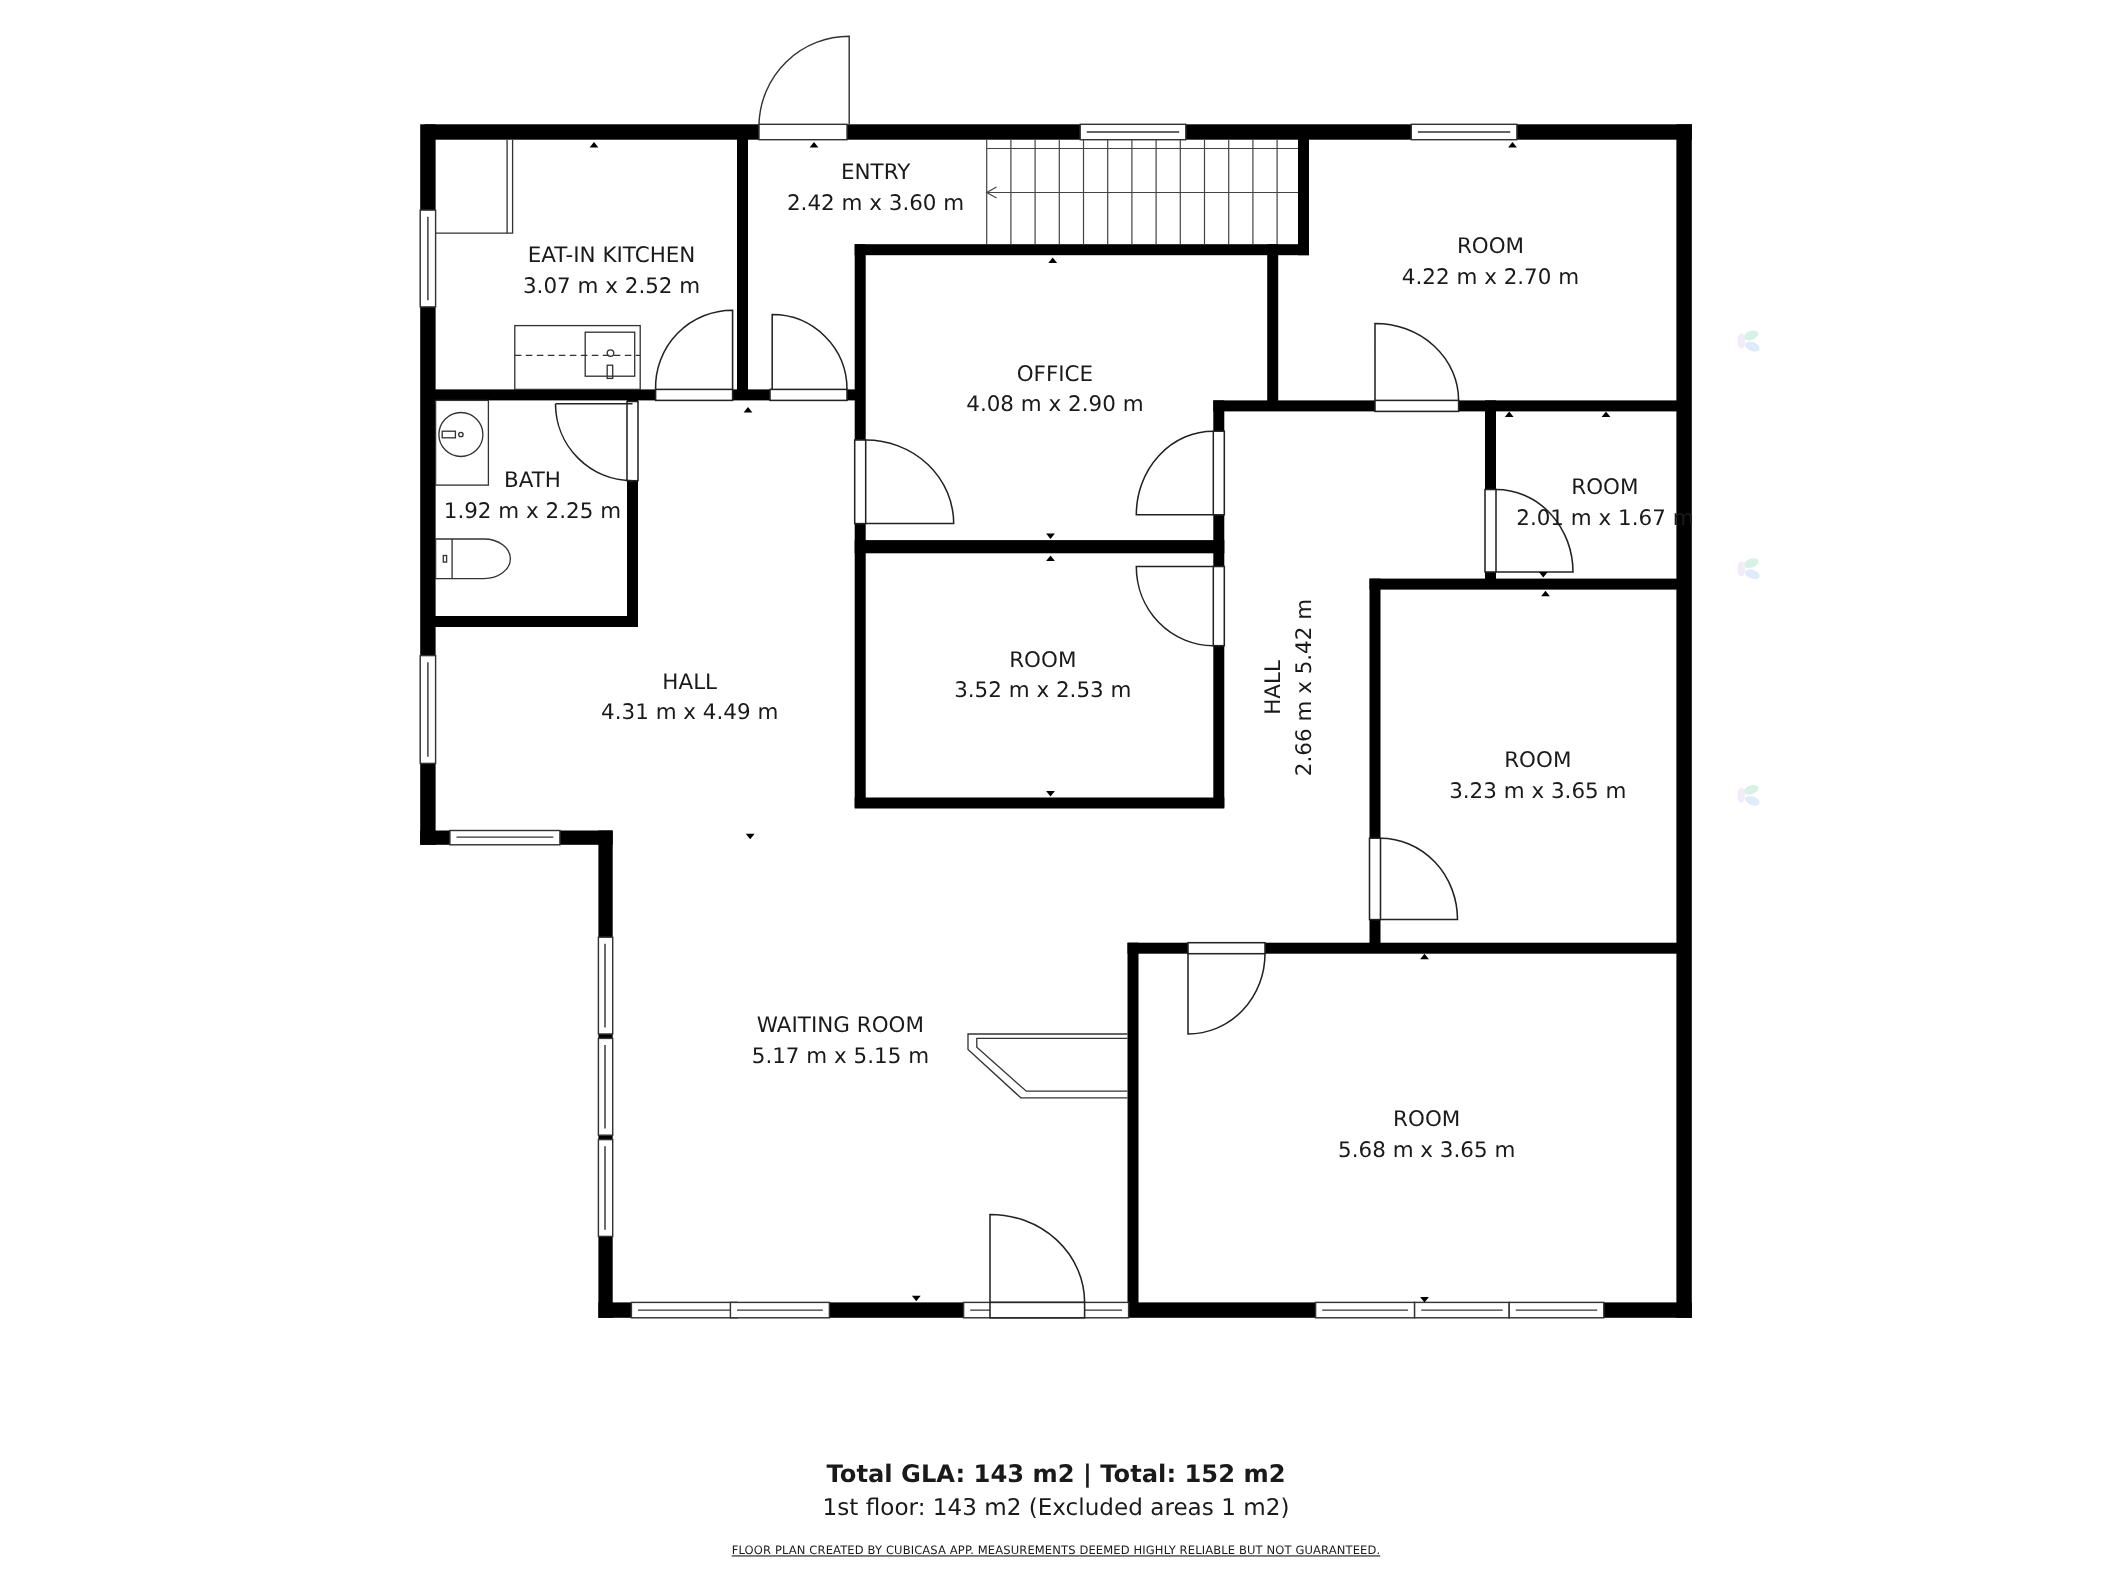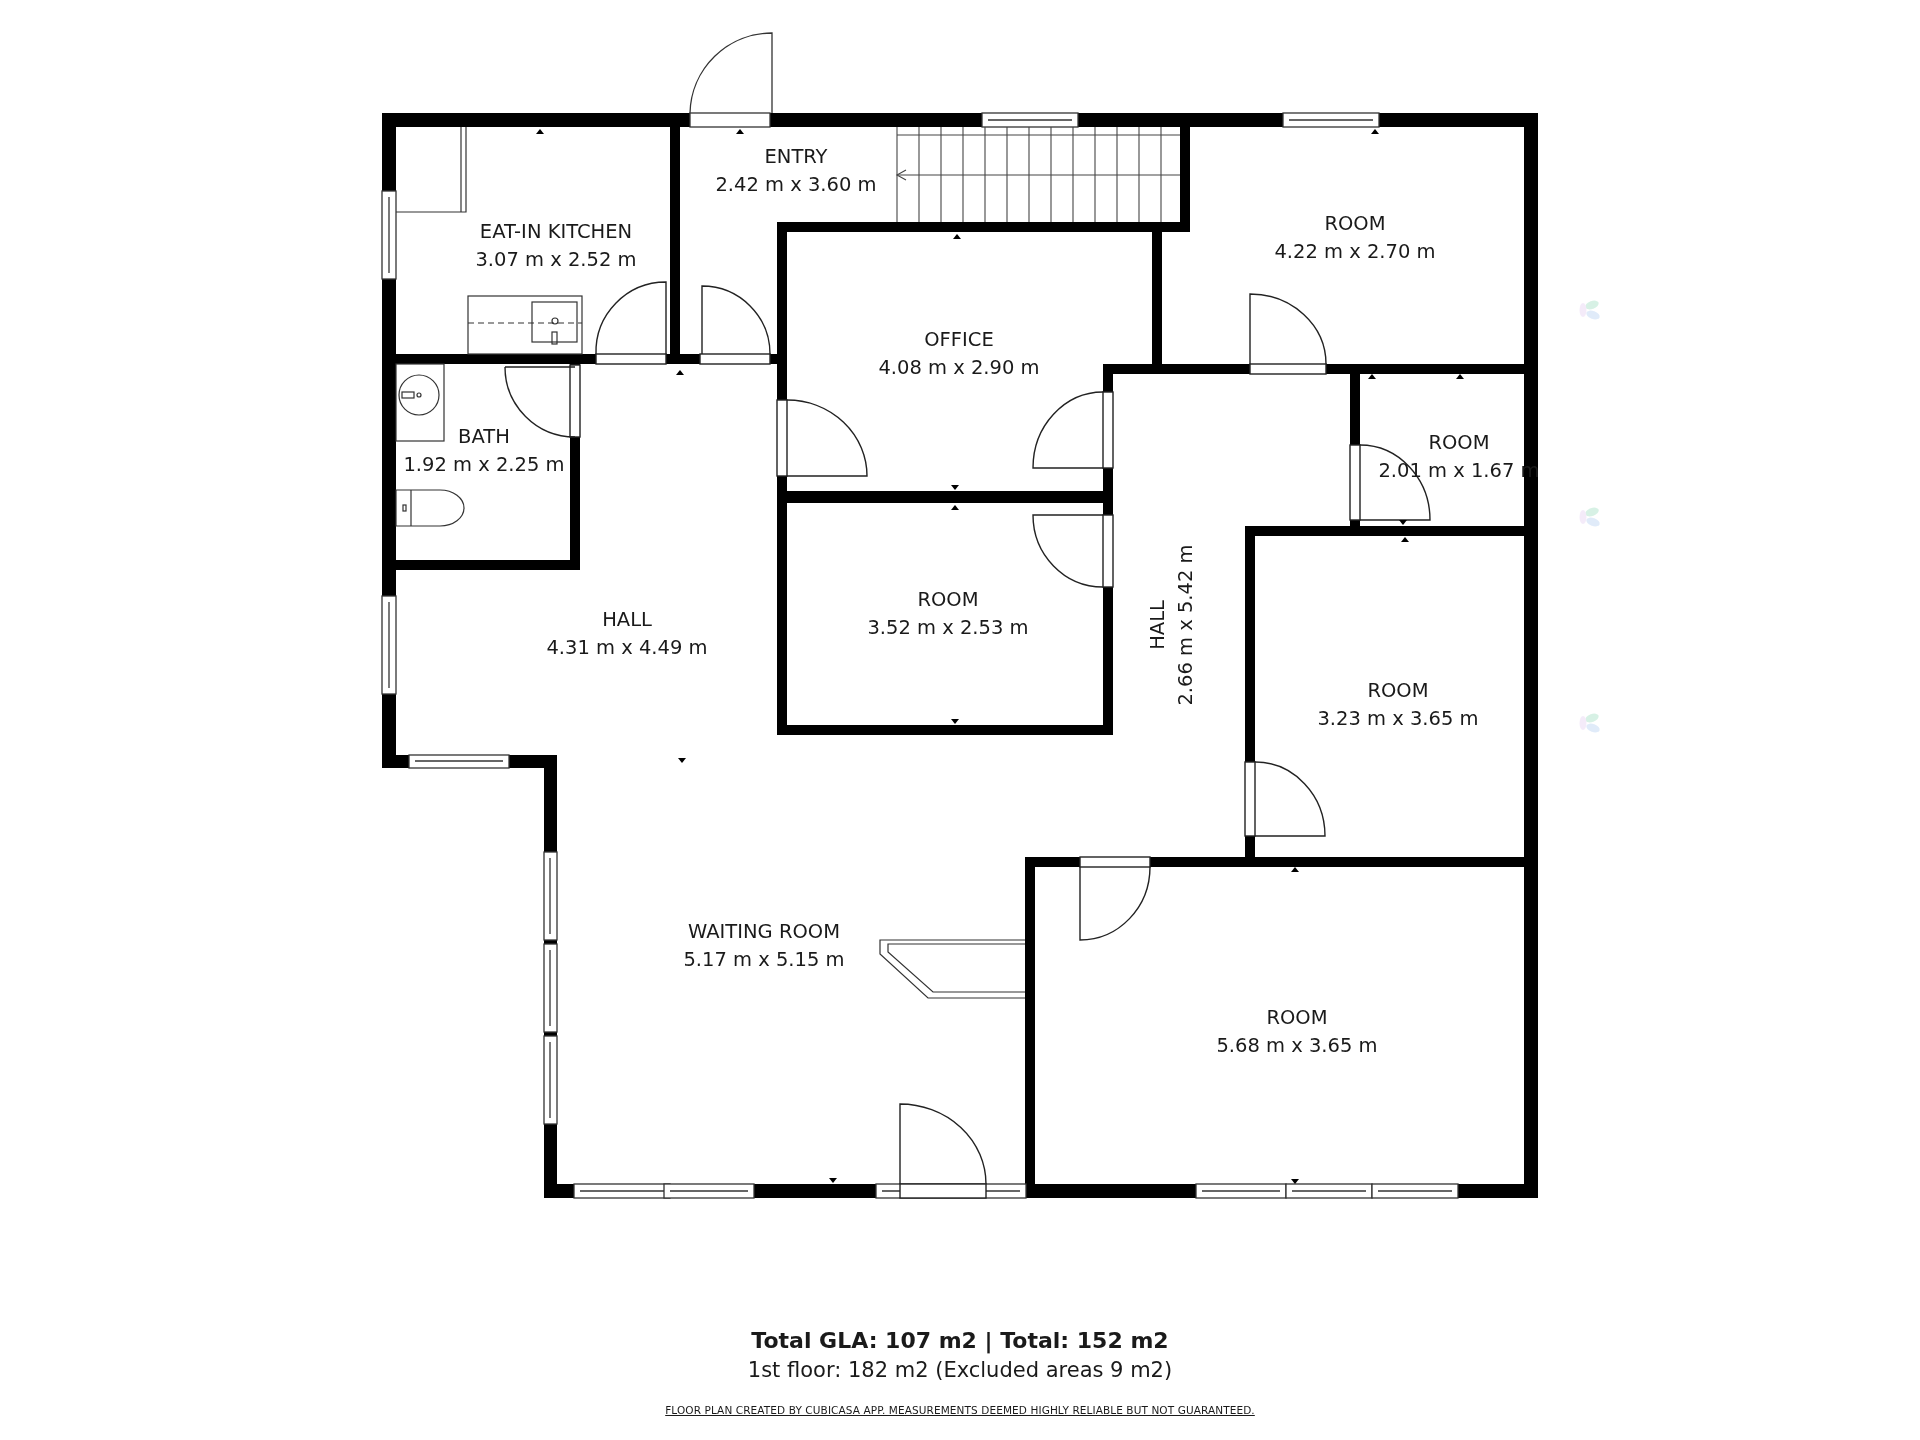--- a/index.html
+++ b/index.html
@@ -245,15 +245,15 @@
   <ellipse cx="16" cy="8" rx="7" ry="4" fill="#8fd9b6" transform="rotate(-20 16 8)"></ellipse>
   <ellipse cx="17" cy="18" rx="7" ry="4" fill="#a8c8f0" transform="rotate(20 17 18)"></ellipse>
   <ellipse cx="7" cy="13" rx="3.5" ry="7" fill="#e0c8f0"></ellipse>
 </svg>
 <svg class="logo" style="left:1576px; top:710px;" viewBox="0 0 26 26">
   <ellipse cx="16" cy="8" rx="7" ry="4" fill="#8fd9b6" transform="rotate(-20 16 8)"></ellipse>
   <ellipse cx="17" cy="18" rx="7" ry="4" fill="#a8c8f0" transform="rotate(20 17 18)"></ellipse>
   <ellipse cx="7" cy="13" rx="3.5" ry="7" fill="#e0c8f0"></ellipse>
 </svg>
 
-<div class="footer total">Total GLA: 107 m2 | Total: 152 m2</div>
-<div class="footer floor">1st floor: 182 m2 (Excluded areas 9 m2)</div>
+<div class="footer total">Total GLA: 143 m2 | Total: 152 m2</div>
+<div class="footer floor">1st floor: 143 m2 (Excluded areas 1 m2)</div>
 <div class="footer disclaimer">FLOOR PLAN CREATED BY CUBICASA APP. MEASUREMENTS DEEMED HIGHLY RELIABLE BUT NOT GUARANTEED.</div>
 
 </body></html>

